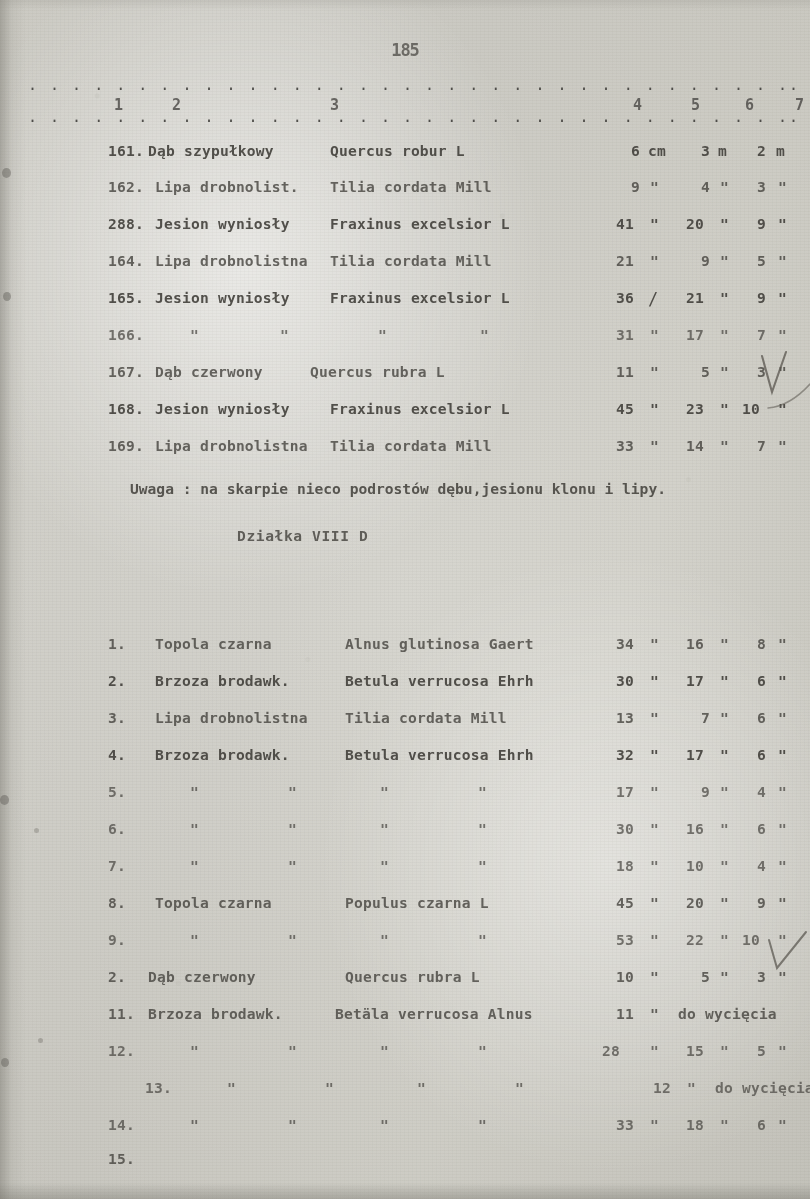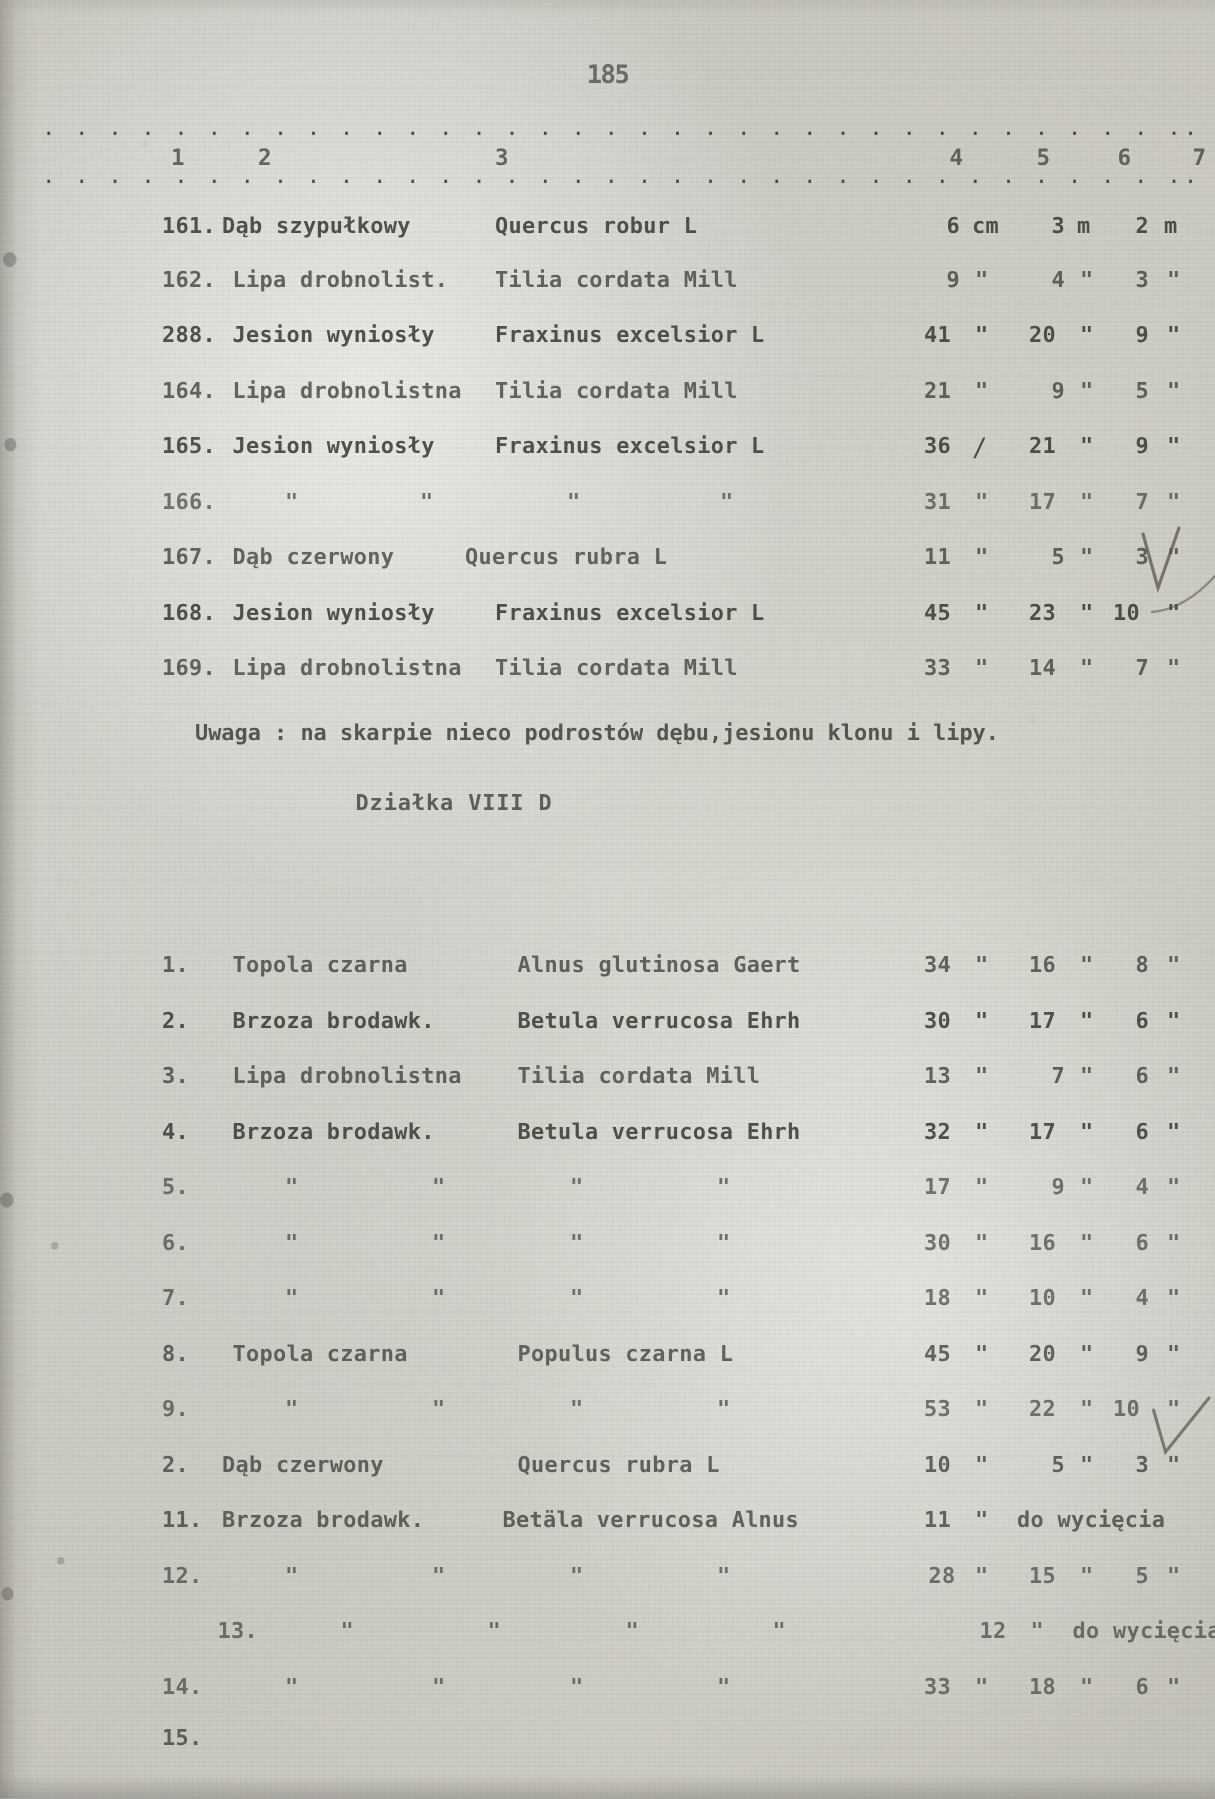--- a/index.html
+++ b/index.html
@@ -418,21 +418,21 @@
       <span style="left:650px;">"</span>
       <span style="left:678px;">do wycięcia</span>
     </div>
 
     <div class="row ink-c" style="top:1042px;">
       <span class="c-num">12.</span>
       <span style="left:190px;">"</span>
       <span style="left:288px;">"</span>
       <span style="left:380px;">"</span>
       <span style="left:478px;">"</span>
-      <span class="c-v1" style="left:612px;text-align:center;">28</span>
+      <span class="c-v1" style="left:588px;">28</span>
       <span style="left:650px;">"</span>
       <span class="c-v2" style="left:672px;">15</span>
       <span style="left:720px;">"</span>
       <span class="c-v3" style="left:740px;">5</span>
       <span style="left:778px;">"</span>
     </div>
 
     <div class="row ink-c" style="top:1079px;margin-left:37px;">
       <span class="c-num">13.</span>
       <span style="left:190px;">"</span>

